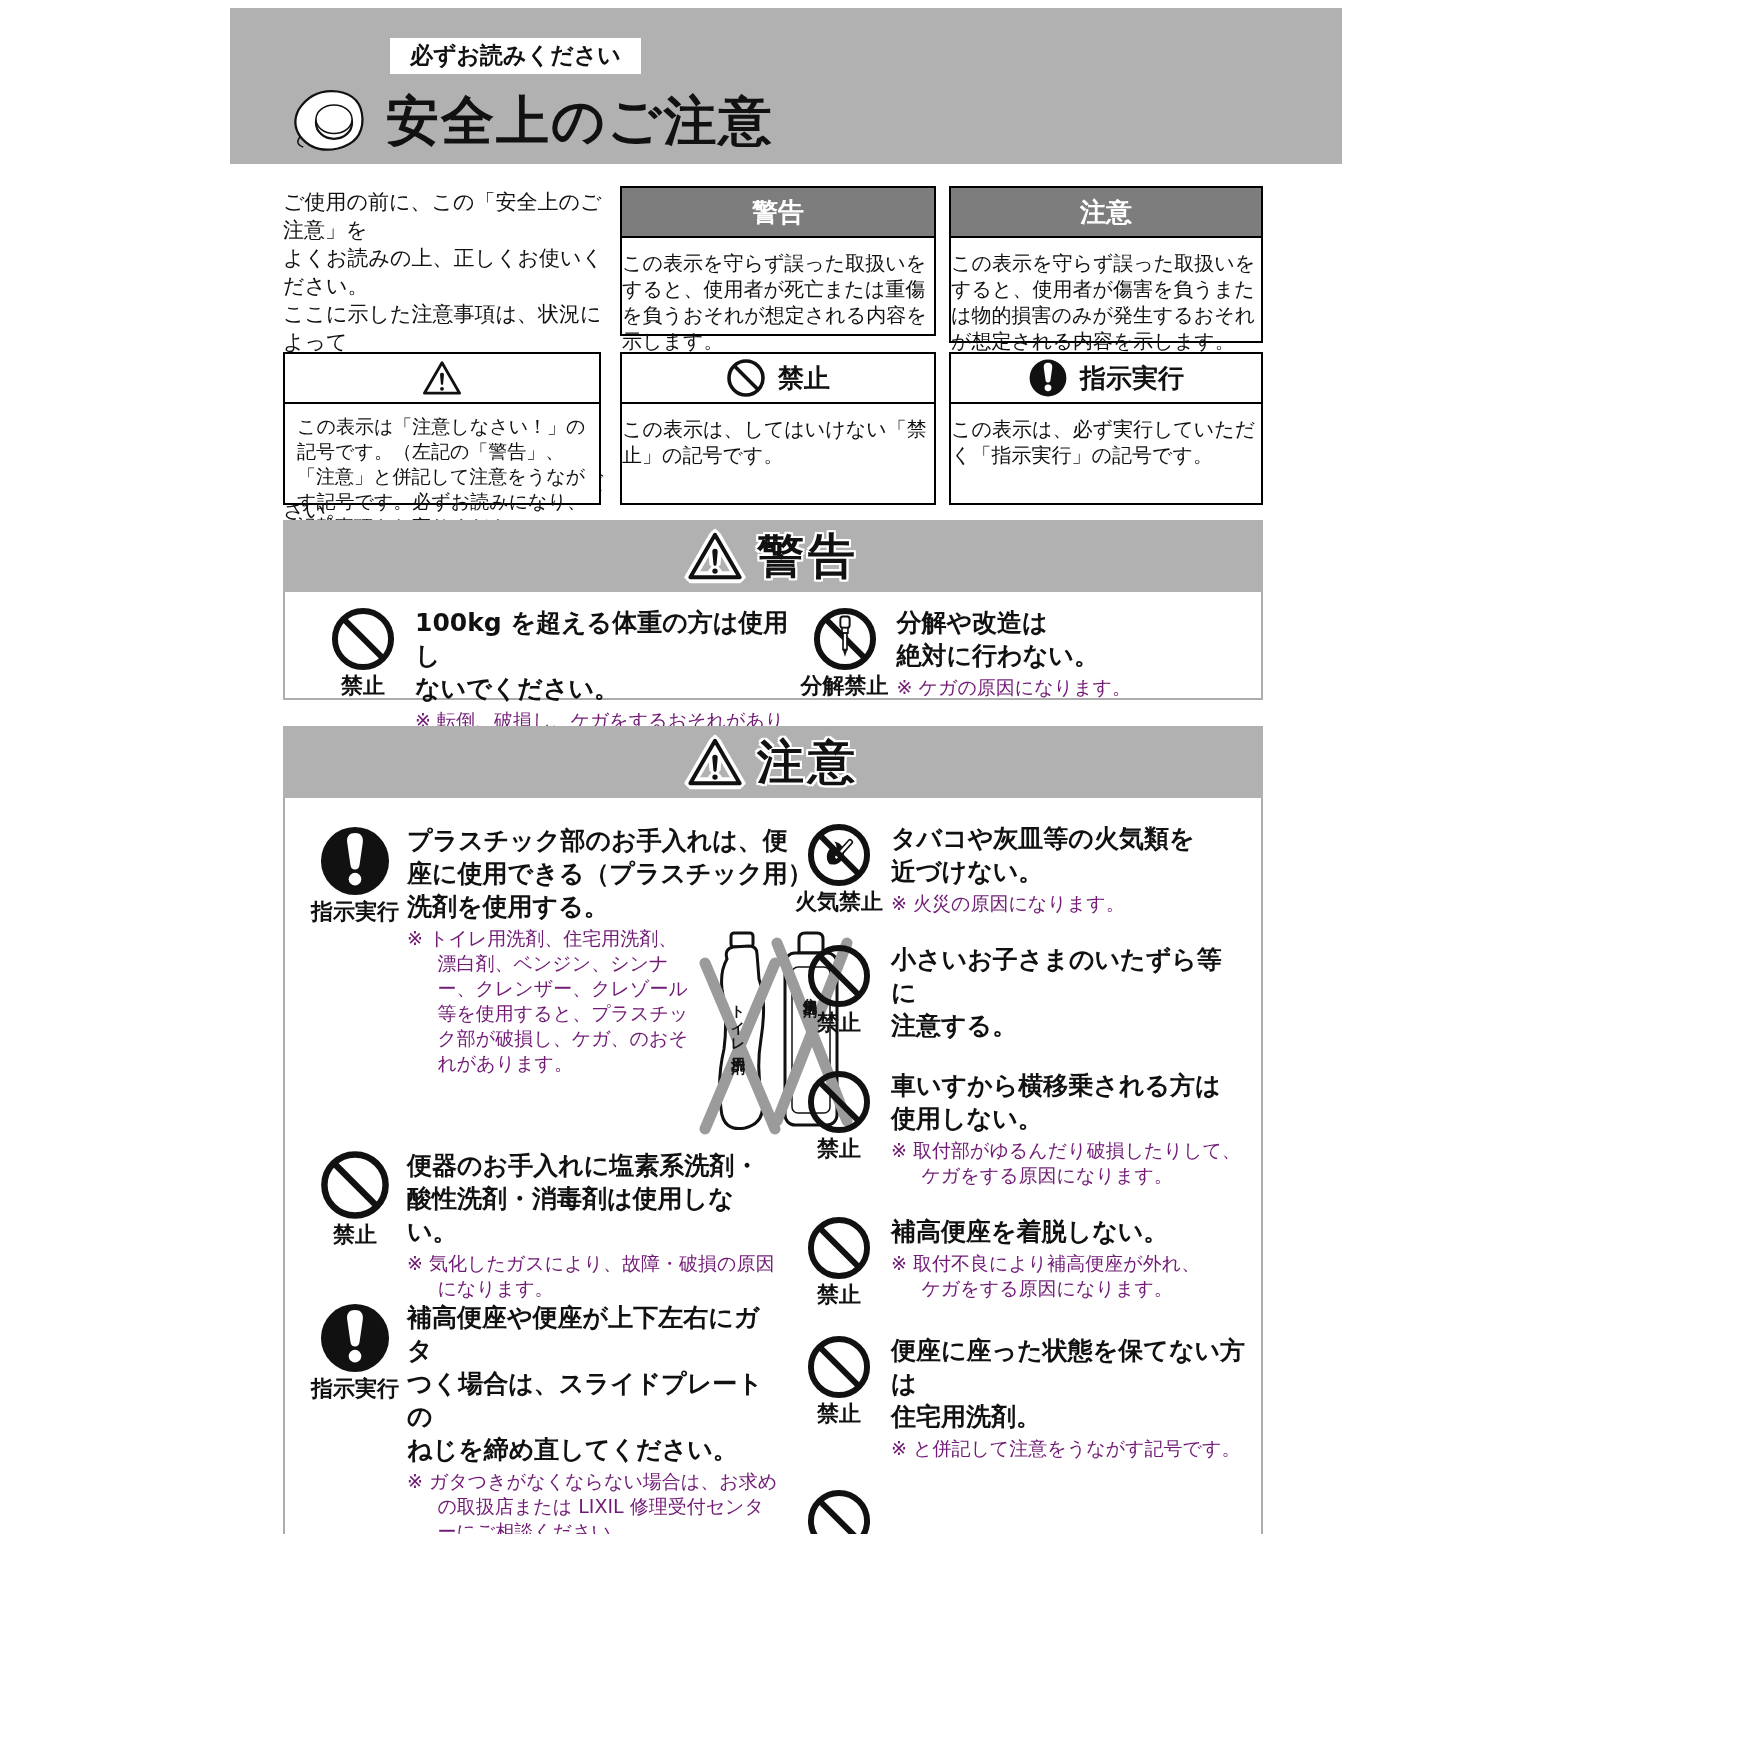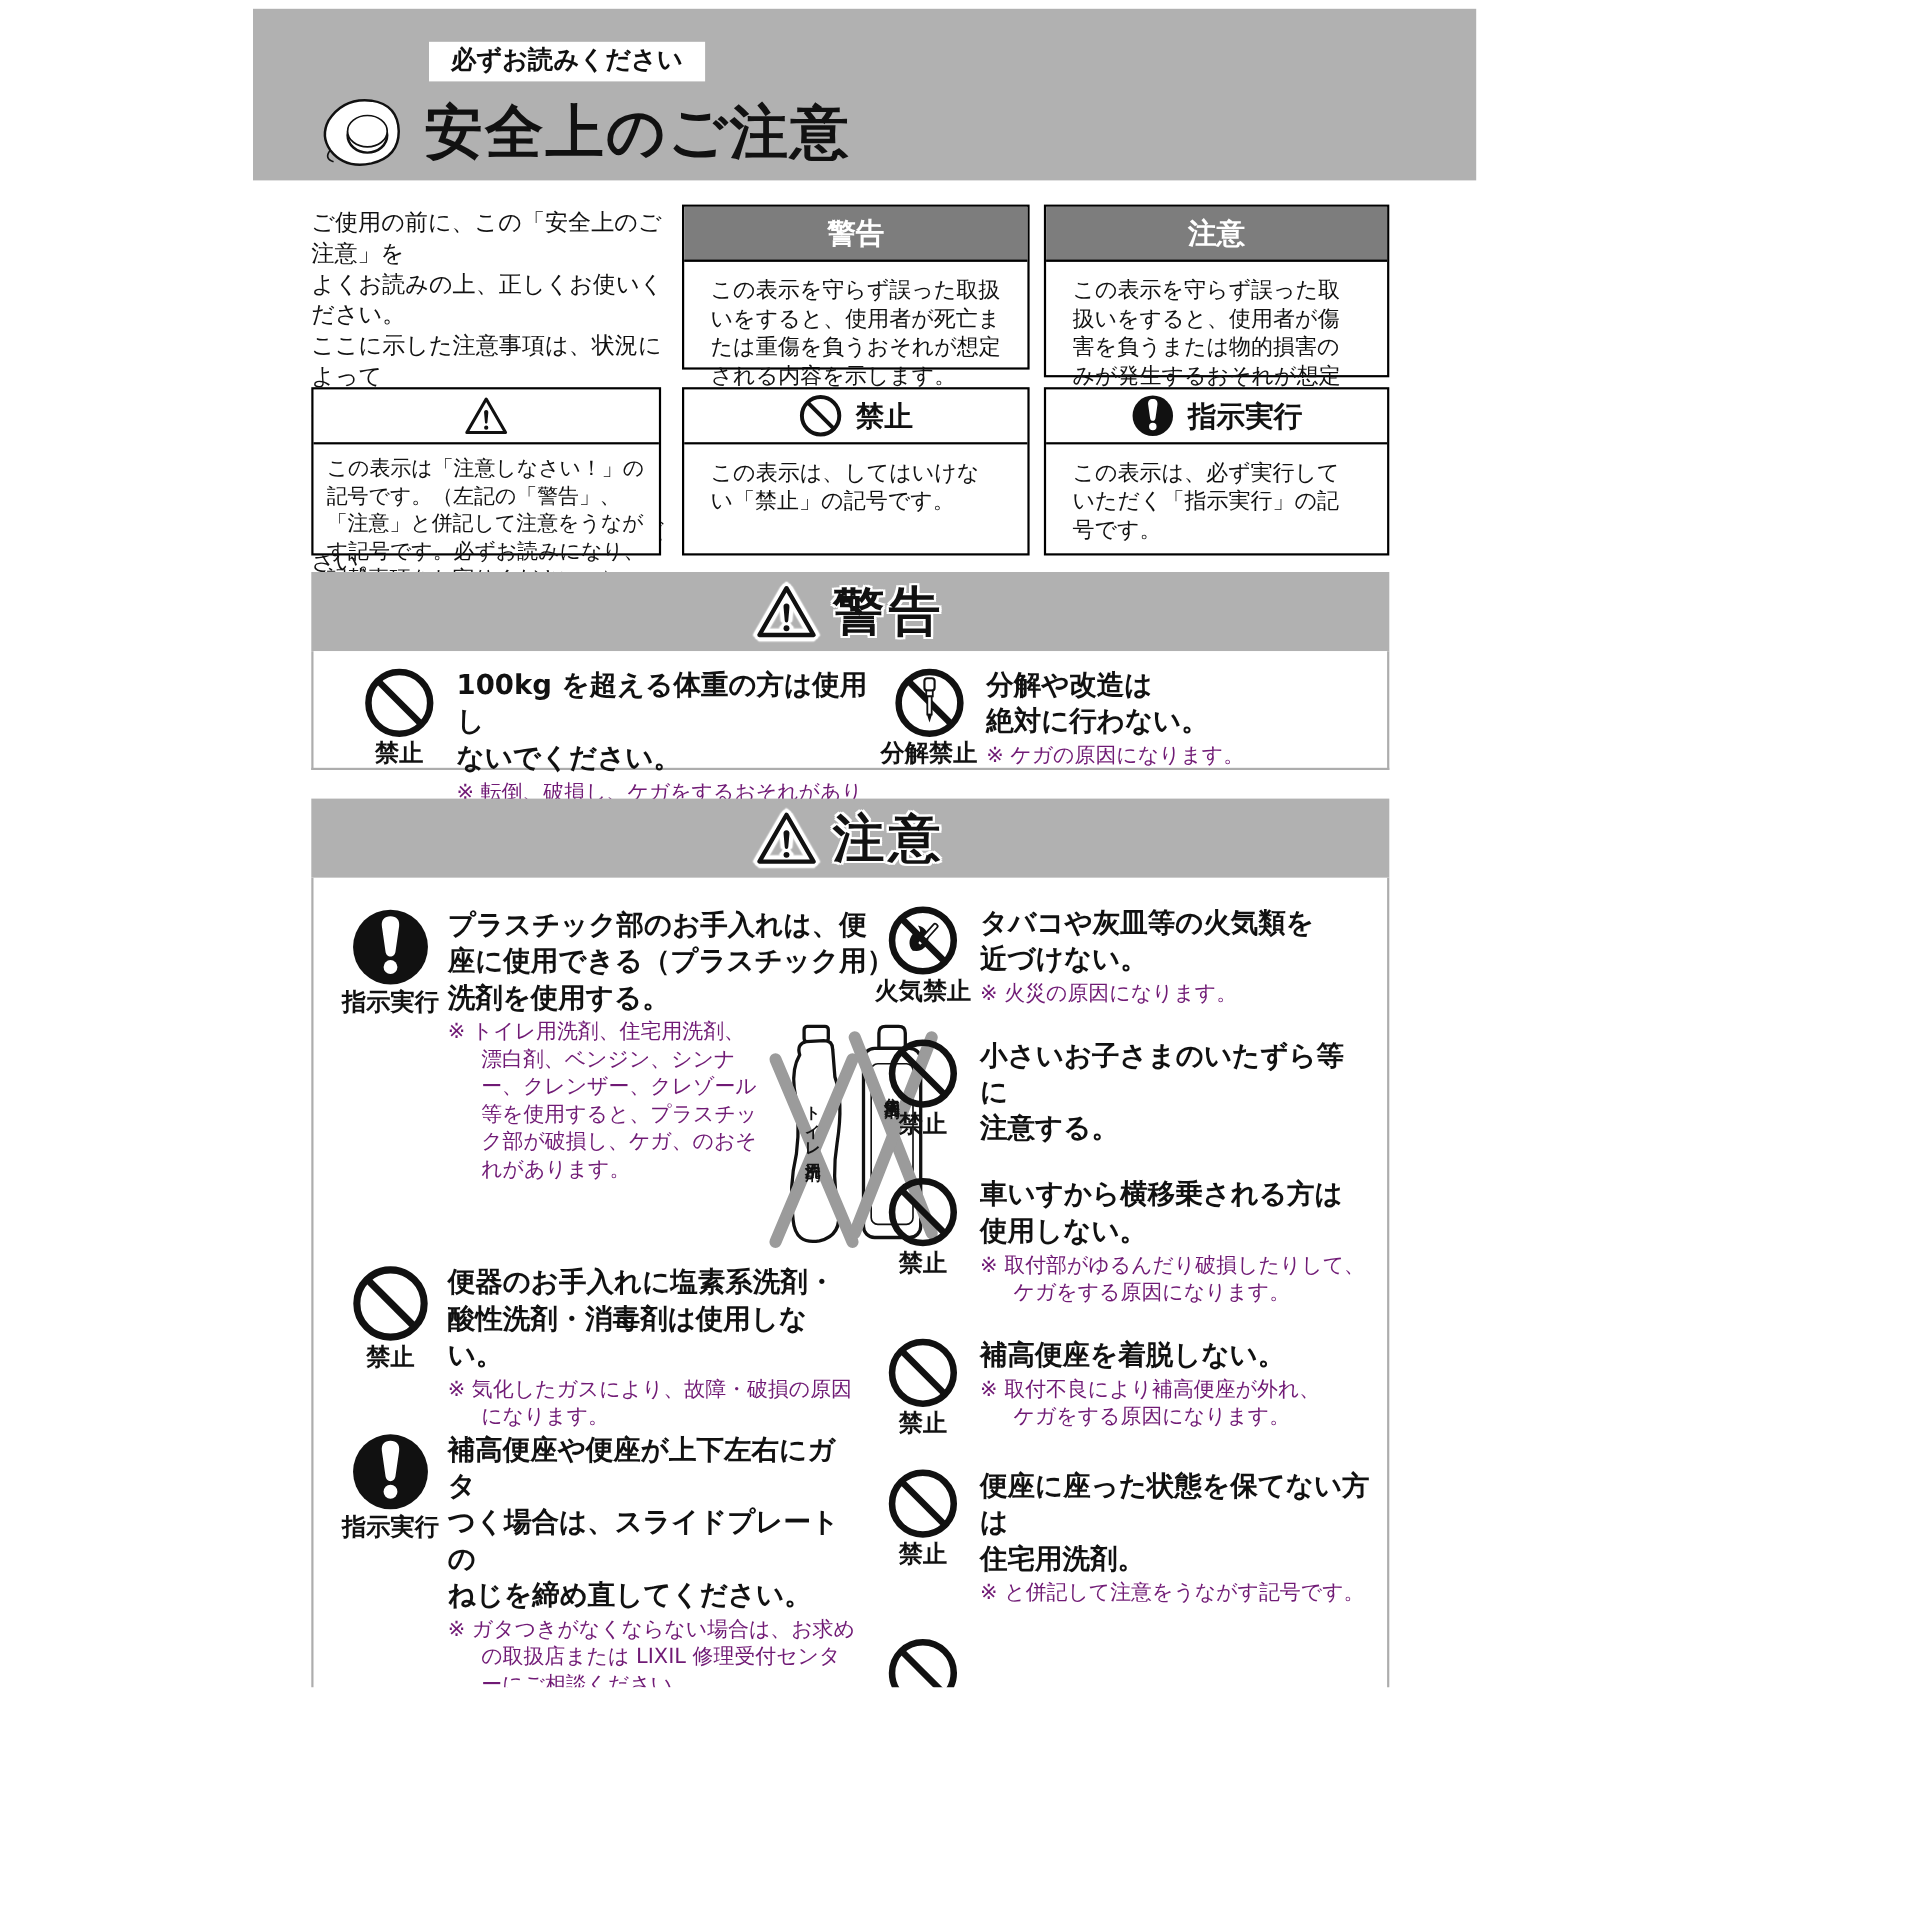--- a/index.html
+++ b/index.html
@@ -16,21 +16,21 @@
 
   
   .intro{position:absolute;left:283px;top:188px;width:335px;margin:0;font-size:21px;
          line-height:28px;white-space:pre-line;}
 
   
   .legend-box{position:absolute;border:2px solid #000;background:#fff;box-sizing:border-box;}
   .legend-head{height:48px;display:flex;align-items:center;justify-content:center;gap:12px;
                border-bottom:2px solid #000;font-size:26px;font-weight:bold;}
   .legend-head.dark{background:#7d7d7d;color:#fff;}
-  .legend-body{padding:12px 24px;font-size:20px;line-height:26px;}
+  .legend-body{padding:12px 0;font-size:20px;line-height:26px;}
   .pos-warn-def{left:620px;top:186px;width:316px;height:150px;}
   .pos-caut-def{left:949px;top:186px;width:314px;height:157px;}
   .pos-tri-def{left:283px;top:352px;width:318px;height:153px;}
   .pos-tri-def .legend-body{font-size:19px;line-height:25px;padding:10px 12px;}
   .pos-proh-def{left:620px;top:352px;width:316px;height:153px;}
   .pos-mand-def{left:949px;top:352px;width:314px;height:153px;}
   .legend-head .h-icon{width:40px;height:40px;}
   .legend-head .h-icon svg{width:100%;height:100%;display:block;}
 
   

